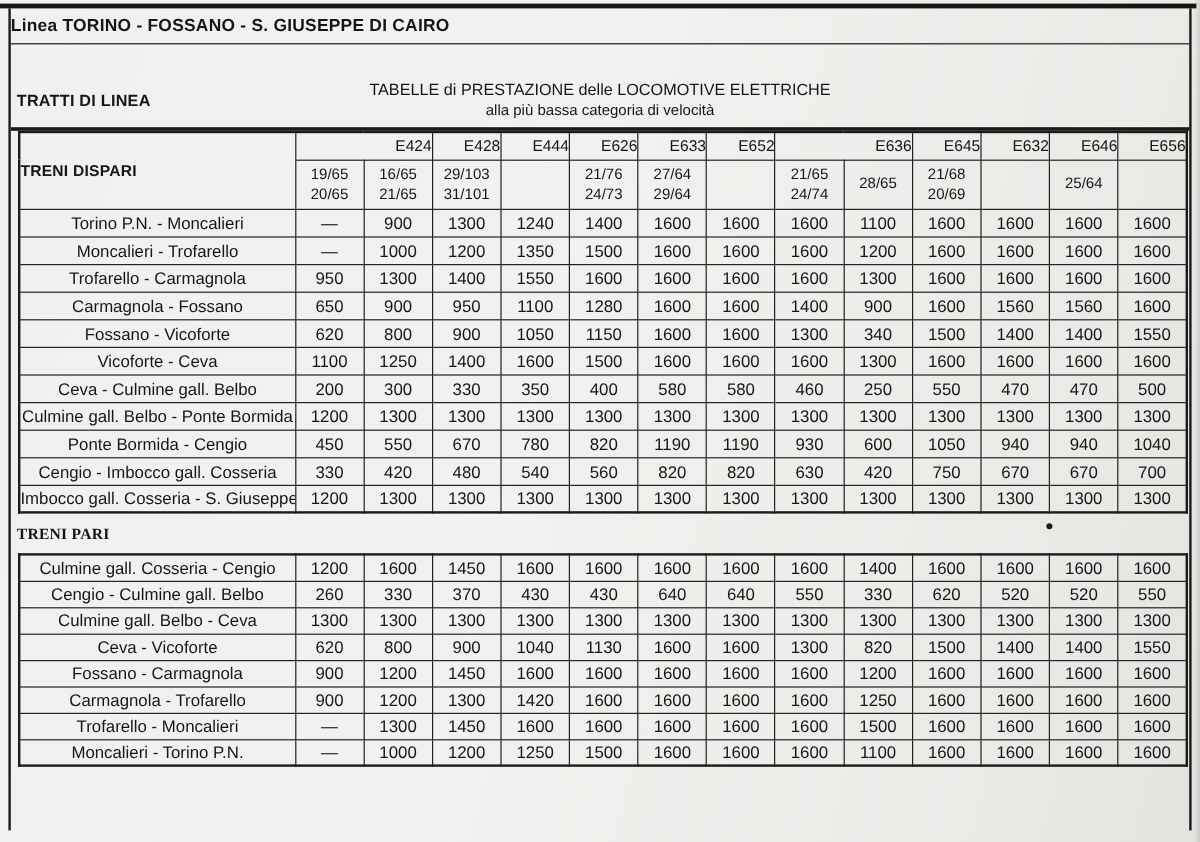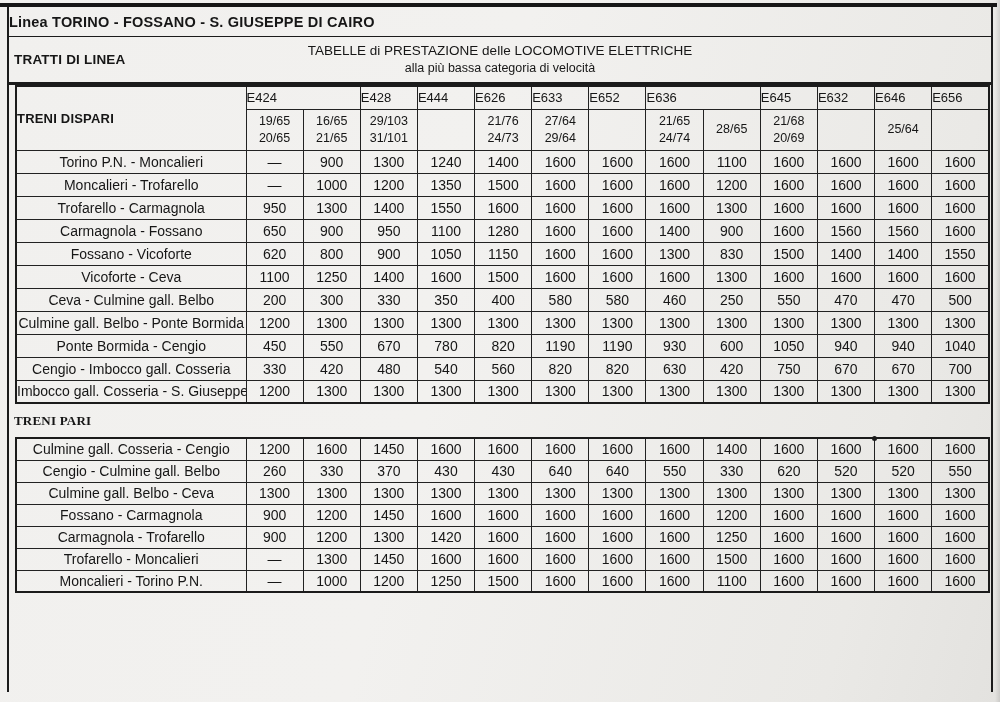--- a/index.html
+++ b/index.html
@@ -30,20 +30,21 @@
     height: 30px;
     border-bottom: 1px solid #1b1b1b;
     display: flex; align-items: center; justify-content: flex-start;
   }
   .title-band .t {
     font-weight: bold; font-size: 14.5px; letter-spacing: 0.2px;
   }
   .subtitle-band {
     position: relative; height: 48px;
     border-bottom: 3px solid #1b1b1b;
+    margin-top: 24px;
   }
   .tratti-label {
     position: absolute; left: 5px; top: 0; bottom: 0;
     display: flex; align-items: center;
     font-weight: bold; font-size: 13.5px; letter-spacing: 0.2px;
   }
   .subtitle-center {
     position: absolute; left: 120px; right: 120px; top: 0; bottom: 0;
     display: flex; flex-direction: column; align-items: center; justify-content: center;
     line-height: 1.35;
@@ -59,21 +60,21 @@
     border: 2px solid #1b1b1b;
   }
   table.prest col.col-label { width: 230px; }
   table.prest th, table.prest td {
     border: 1px solid #222;
     padding: 0;
     overflow: hidden;
     white-space: nowrap;
   }
   tr.loco-row { height: 23px; }
-  tr.loco-row th { font-size: 13px; font-weight: normal; text-align: left; }
+  tr.loco-row th { font-size: 13px; font-weight: normal; text-align: right; }
   tr.gear-row { height: 41px; }
   tr.gear-row th { font-size: 12.5px; font-weight: normal; text-align: center; line-height: 1.3; vertical-align: middle; }
   td.section-label-cell {
     text-align: left; padding-left: 5px;
     font-weight: bold; font-size: 13px; letter-spacing: 0.2px;
     vertical-align: middle;
   }
   tr.data-row { height: 23px; }
   table.prest.pari tr.data-row { height: 22px; }
   td.tratta {
@@ -250,21 +251,21 @@
           <tr class="data-row">
             <td class="tratta">Fossano - Vicoforte</td>
             <td class="val">620</td>
             <td class="val">800</td>
             <td class="val">900</td>
             <td class="val">1050</td>
             <td class="val">1150</td>
             <td class="val">1600</td>
             <td class="val">1600</td>
             <td class="val">1300</td>
-            <td class="val">830</td>
+            <td class="val">340</td>
             <td class="val">1500</td>
             <td class="val">1400</td>
             <td class="val">1400</td>
             <td class="val">1550</td>
           </tr>
           <tr class="data-row">
             <td class="tratta">Vicoforte - Ceva</td>
             <td class="val">1100</td>
             <td class="val">1250</td>
             <td class="val">1400</td>
@@ -412,20 +413,36 @@
             <td class="val">1300</td>
             <td class="val">1300</td>
             <td class="val">1300</td>
             <td class="val">1300</td>
             <td class="val">1300</td>
             <td class="val">1300</td>
             <td class="val">1300</td>
             <td class="val">1300</td>
           </tr>
           <tr class="data-row">
+            <td class="tratta">Ceva - Vicoforte</td>
+            <td class="val">620</td>
+            <td class="val">800</td>
+            <td class="val">900</td>
+            <td class="val">1040</td>
+            <td class="val">1130</td>
+            <td class="val">1600</td>
+            <td class="val">1600</td>
+            <td class="val">1300</td>
+            <td class="val">820</td>
+            <td class="val">1500</td>
+            <td class="val">1400</td>
+            <td class="val">1400</td>
+            <td class="val">1550</td>
+          </tr>
+          <tr class="data-row">
             <td class="tratta">Fossano - Carmagnola</td>
             <td class="val">900</td>
             <td class="val">1200</td>
             <td class="val">1450</td>
             <td class="val">1600</td>
             <td class="val">1600</td>
             <td class="val">1600</td>
             <td class="val">1600</td>
             <td class="val">1600</td>
             <td class="val">1200</td>

